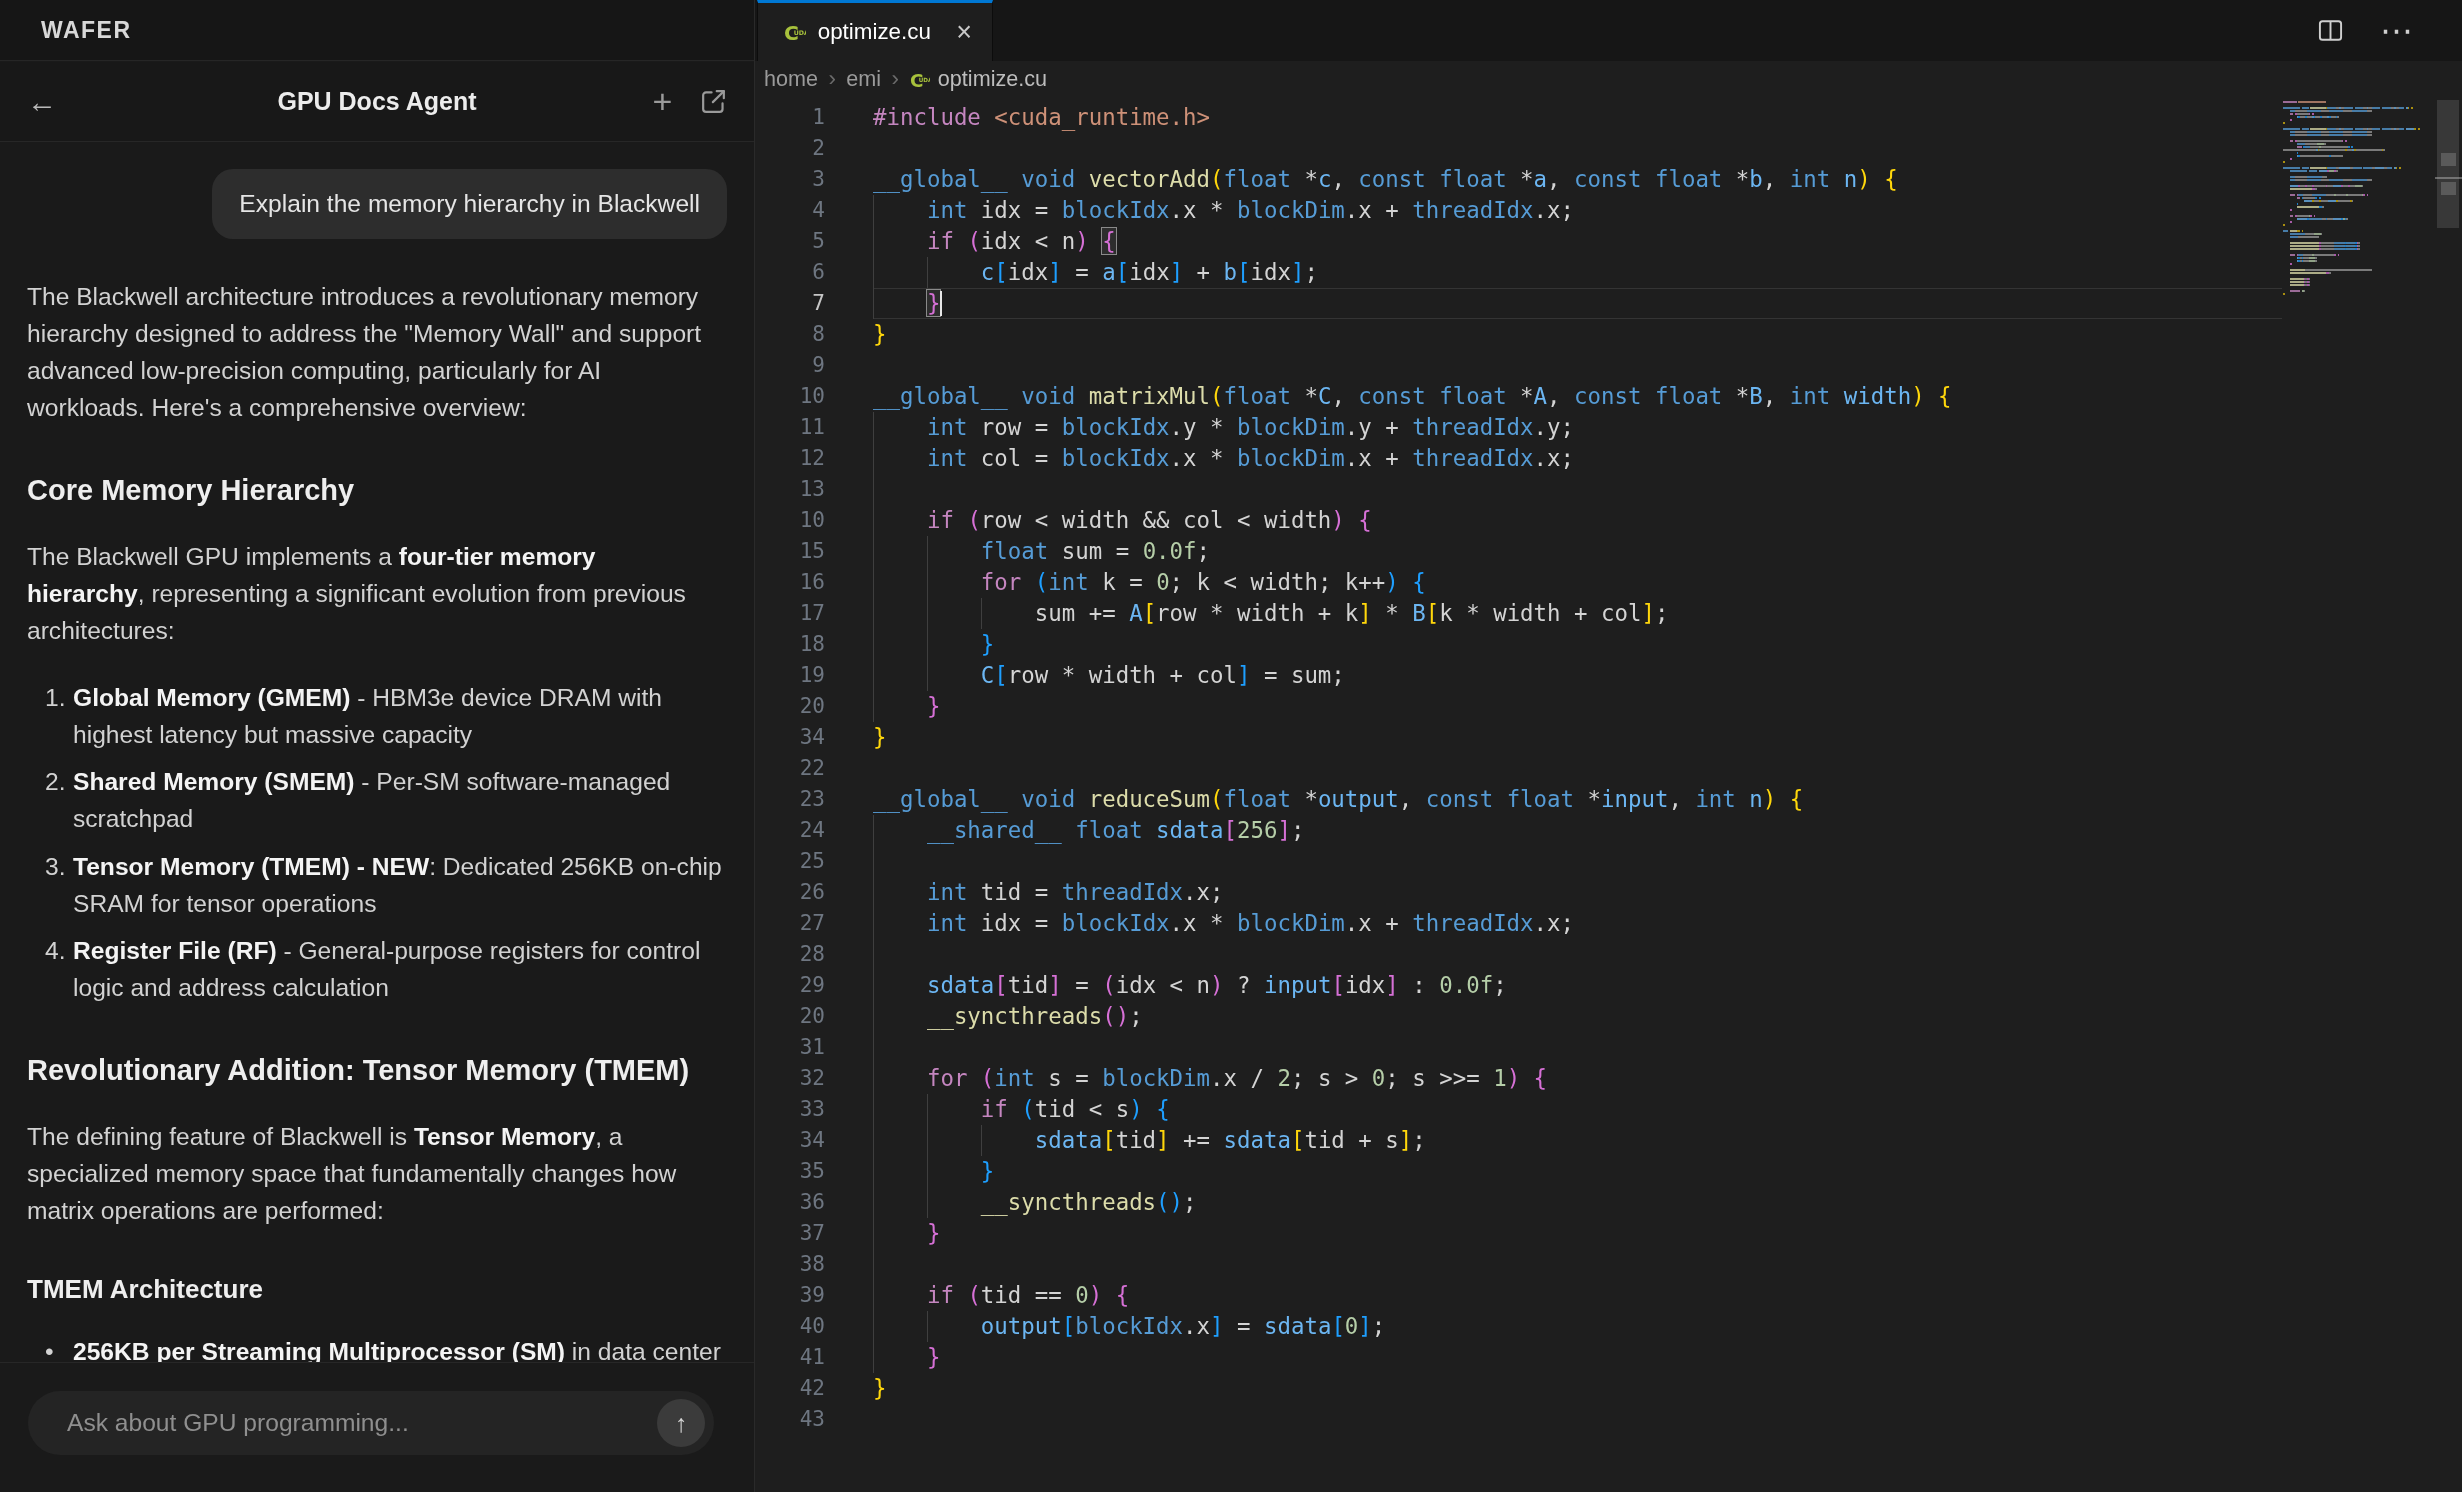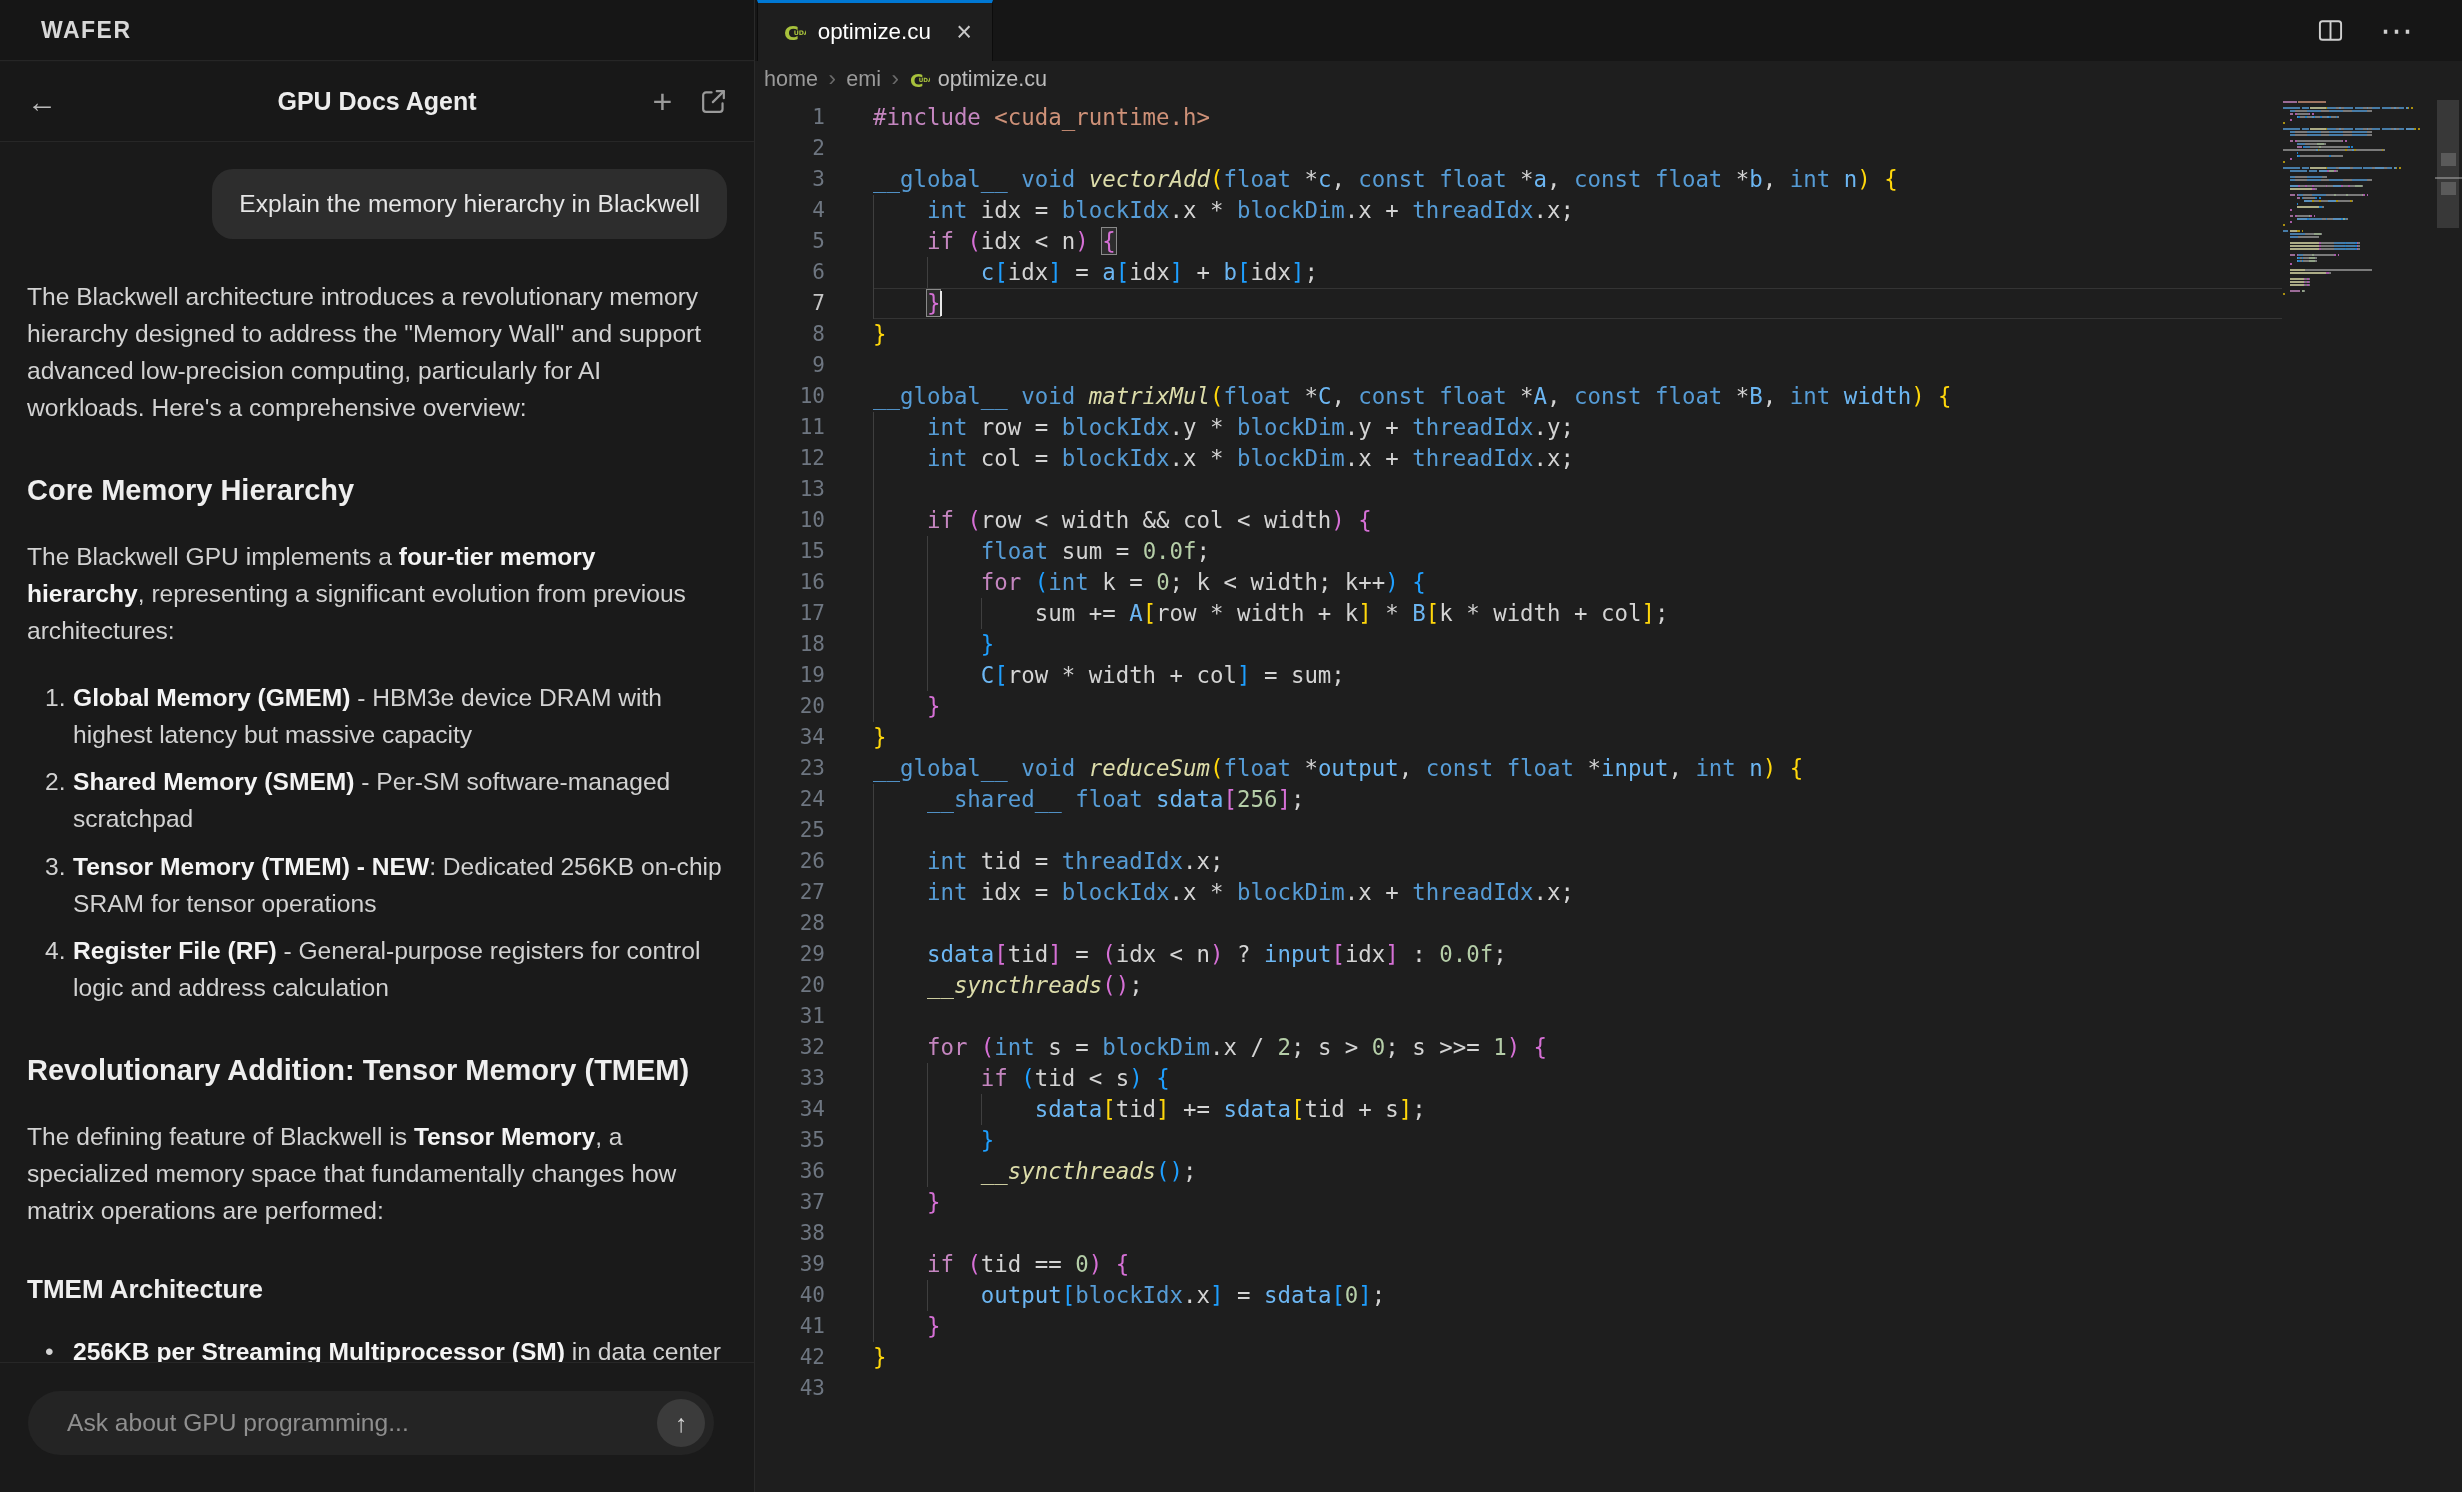--- a/index.html
+++ b/index.html
@@ -63,21 +63,21 @@
   #code { position:absolute; left:0; top:97px; right:180px; bottom:0; padding-top:5.2px;
     font-family:"DejaVu Sans Mono", monospace; font-size:22.4px; overflow:hidden; }
   .line { position:relative; display:flex; height:31px; line-height:31px; white-space:pre; }
   .ln { flex:none; width:70px; text-align:right; color:#6e7681; font-size:21px; cursor:pointer; }
   .lt { position:relative; flex:1; margin-left:48px; }
   .line.current .ln { color:#c6c6c6; }
   .line.current::before { content:''; position:absolute; left:119px; right:0; top:0; bottom:0;
     box-shadow:inset 0 0.7px 0 #3c3c3c, inset 0 -0.7px 0 #3c3c3c; pointer-events:none; }
   .guide { position:absolute; top:0; bottom:0; width:0.7px; background:#3f3f3f; }
   .tk-pl { color:#d4d4d4; } .tk-pp { color:#c586c0; } .tk-ty { color:#569cd6; }
-  .tk-fn { color:#dcdcaa;font-style:italic; } .tk-pr { color:#6cb6f2; } .tk-nu { color:#b5cea8; }
+  .tk-fn { color:#dcdcaa; } .tk-pr { color:#6cb6f2; } .tk-nu { color:#b5cea8; }
   .tk-st { color:#ce9178; } .tk-b1 { color:#ffd70b; } .tk-b2 { color:#d670d6; } .tk-b3 { color:#1e9fff; }
   .match { outline:0.7px solid #8a8a8a; outline-offset:-0.7px; background:rgba(90,90,90,0.25); }
   .cursor { position:absolute; top:3px; bottom:3px; width:2.2px; background:#e8e8e8; }
 
   #minimap { position:absolute; left:1528px; top:101px; width:153px; height:313px; cursor:pointer; }
   .mm-row { height:3px; white-space:nowrap; overflow:hidden; }
   .mm-row span { display:inline-block; height:1.9px; vertical-align:top; opacity:0.75; }
 
   #vscroll { position:absolute; right:0; top:95px; width:27px; bottom:0; }
   #vthumb { position:absolute; left:1.5px; top:5.2px; width:22.4px; height:128px; background:rgba(110,110,110,0.33); cursor:pointer; }
@@ -203,20 +203,21 @@
         <div class="line"><span class="ln">12</span><span class="lt"><span class="guide" style="left: 0.4px;"></span><span class="tk-pl">    </span><span class="tk-ty">int</span><span class="tk-pl"> col = </span><span class="tk-ty">blockIdx</span><span class="tk-pl">.x * </span><span class="tk-ty">blockDim</span><span class="tk-pl">.x + </span><span class="tk-ty">threadIdx</span><span class="tk-pl">.x;</span></span></div>
         <div class="line"><span class="ln">13</span><span class="lt"><span class="guide" style="left: 0.4px;"></span></span></div>
         <div class="line"><span class="ln">10</span><span class="lt"><span class="guide" style="left: 0.4px;"></span><span class="tk-pl">    </span><span class="tk-pp">if</span><span class="tk-pl"> </span><span class="tk-b2">(</span><span class="tk-pl">row &lt; width &amp;&amp; col &lt; width</span><span class="tk-b2">)</span><span class="tk-pl"> </span><span class="tk-b2">{</span></span></div>
         <div class="line"><span class="ln">15</span><span class="lt"><span class="guide" style="left: 0.4px;"></span><span class="guide" style="left: 54px;"></span><span class="tk-pl">        </span><span class="tk-ty">float</span><span class="tk-pl"> sum = </span><span class="tk-nu">0.0f</span><span class="tk-pl">;</span></span></div>
         <div class="line"><span class="ln">16</span><span class="lt"><span class="guide" style="left: 0.4px;"></span><span class="guide" style="left: 54px;"></span><span class="tk-pl">        </span><span class="tk-pp">for</span><span class="tk-pl"> </span><span class="tk-b3">(</span><span class="tk-ty">int</span><span class="tk-pl"> k = </span><span class="tk-nu">0</span><span class="tk-pl">; k &lt; width; k++</span><span class="tk-b3">)</span><span class="tk-pl"> </span><span class="tk-b3">{</span></span></div>
         <div class="line"><span class="ln">17</span><span class="lt"><span class="guide" style="left: 0.4px;"></span><span class="guide" style="left: 54px;"></span><span class="guide" style="left: 108px;"></span><span class="tk-pl">            sum += </span><span class="tk-pr">A</span><span class="tk-b1">[</span><span class="tk-pl">row * width + k</span><span class="tk-b1">]</span><span class="tk-pl"> * </span><span class="tk-pr">B</span><span class="tk-b1">[</span><span class="tk-pl">k * width + col</span><span class="tk-b1">]</span><span class="tk-pl">;</span></span></div>
         <div class="line"><span class="ln">18</span><span class="lt"><span class="guide" style="left: 0.4px;"></span><span class="guide" style="left: 54px;"></span><span class="tk-pl">        </span><span class="tk-b3">}</span></span></div>
         <div class="line"><span class="ln">19</span><span class="lt"><span class="guide" style="left: 0.4px;"></span><span class="guide" style="left: 54px;"></span><span class="tk-pl">        </span><span class="tk-pr">C</span><span class="tk-b3">[</span><span class="tk-pl">row * width + col</span><span class="tk-b3">]</span><span class="tk-pl"> = sum;</span></span></div>
         <div class="line"><span class="ln">20</span><span class="lt"><span class="guide" style="left: 0.4px;"></span><span class="tk-pl">    </span><span class="tk-b2">}</span></span></div>
         <div class="line"><span class="ln">34</span><span class="lt"><span class="tk-b1">}</span></span></div>
+        <div class="line"><span class="ln">22</span><span class="lt"></span></div>
         <div class="line"><span class="ln">23</span><span class="lt"><span class="tk-ty">__global__</span><span class="tk-pl"> </span><span class="tk-ty">void</span><span class="tk-pl"> </span><span class="tk-fn">reduceSum</span><span class="tk-b1">(</span><span class="tk-ty">float</span><span class="tk-pl"> *</span><span class="tk-pr">output</span><span class="tk-pl">, </span><span class="tk-ty">const</span><span class="tk-pl"> </span><span class="tk-ty">float</span><span class="tk-pl"> *</span><span class="tk-pr">input</span><span class="tk-pl">, </span><span class="tk-ty">int</span><span class="tk-pl"> </span><span class="tk-pr">n</span><span class="tk-b1">)</span><span class="tk-pl"> </span><span class="tk-b1">{</span></span></div>
         <div class="line"><span class="ln">24</span><span class="lt"><span class="guide" style="left: 0.4px;"></span><span class="tk-pl">    </span><span class="tk-ty">__shared__</span><span class="tk-pl"> </span><span class="tk-ty">float</span><span class="tk-pl"> </span><span class="tk-pr">sdata</span><span class="tk-b2">[</span><span class="tk-nu">256</span><span class="tk-b2">]</span><span class="tk-pl">;</span></span></div>
         <div class="line"><span class="ln">25</span><span class="lt"><span class="guide" style="left: 0.4px;"></span></span></div>
         <div class="line"><span class="ln">26</span><span class="lt"><span class="guide" style="left: 0.4px;"></span><span class="tk-pl">    </span><span class="tk-ty">int</span><span class="tk-pl"> tid = </span><span class="tk-ty">threadIdx</span><span class="tk-pl">.x;</span></span></div>
         <div class="line"><span class="ln">27</span><span class="lt"><span class="guide" style="left: 0.4px;"></span><span class="tk-pl">    </span><span class="tk-ty">int</span><span class="tk-pl"> idx = </span><span class="tk-ty">blockIdx</span><span class="tk-pl">.x * </span><span class="tk-ty">blockDim</span><span class="tk-pl">.x + </span><span class="tk-ty">threadIdx</span><span class="tk-pl">.x;</span></span></div>
         <div class="line"><span class="ln">28</span><span class="lt"><span class="guide" style="left: 0.4px;"></span></span></div>
         <div class="line"><span class="ln">29</span><span class="lt"><span class="guide" style="left: 0.4px;"></span><span class="tk-pl">    </span><span class="tk-pr">sdata</span><span class="tk-b2">[</span><span class="tk-pl">tid</span><span class="tk-b2">]</span><span class="tk-pl"> = </span><span class="tk-b2">(</span><span class="tk-pl">idx &lt; n</span><span class="tk-b2">)</span><span class="tk-pl"> ? </span><span class="tk-pr">input</span><span class="tk-b2">[</span><span class="tk-pl">idx</span><span class="tk-b2">]</span><span class="tk-pl"> : </span><span class="tk-nu">0.0f</span><span class="tk-pl">;</span></span></div>
         <div class="line"><span class="ln">20</span><span class="lt"><span class="guide" style="left: 0.4px;"></span><span class="tk-pl">    </span><span class="tk-fn">__syncthreads</span><span class="tk-b2">()</span><span class="tk-pl">;</span></span></div>
         <div class="line"><span class="ln">31</span><span class="lt"><span class="guide" style="left: 0.4px;"></span></span></div>
         <div class="line"><span class="ln">32</span><span class="lt"><span class="guide" style="left: 0.4px;"></span><span class="tk-pl">    </span><span class="tk-pp">for</span><span class="tk-pl"> </span><span class="tk-b2">(</span><span class="tk-ty">int</span><span class="tk-pl"> s = </span><span class="tk-ty">blockDim</span><span class="tk-pl">.x / </span><span class="tk-nu">2</span><span class="tk-pl">; s &gt; </span><span class="tk-nu">0</span><span class="tk-pl">; s &gt;&gt;= </span><span class="tk-nu">1</span><span class="tk-b2">)</span><span class="tk-pl"> </span><span class="tk-b2">{</span></span></div>

